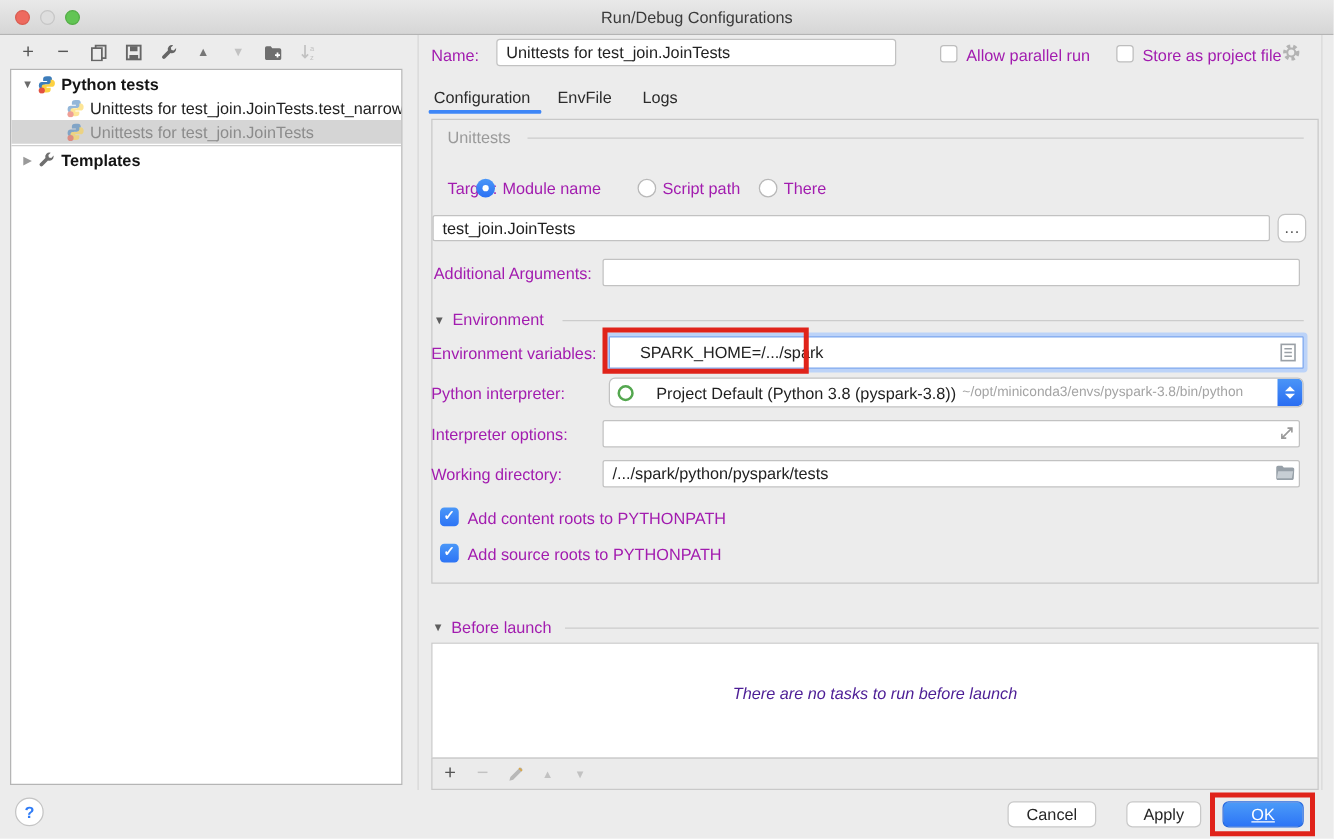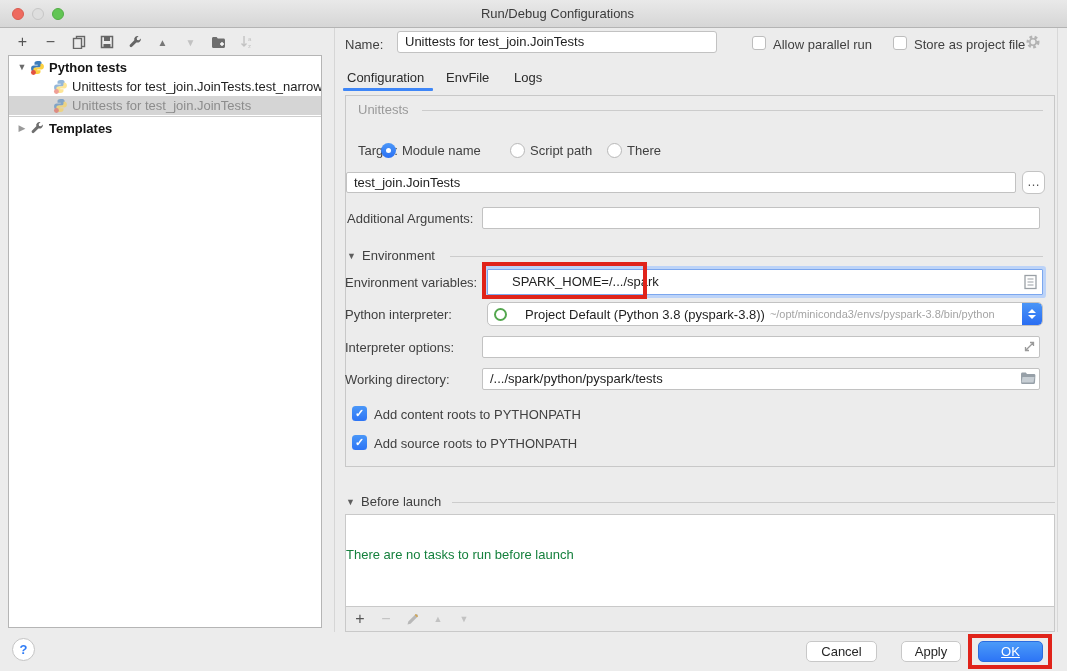--- a/index.html
+++ b/index.html
@@ -35,21 +35,21 @@
   .row-2 { top:40px; padding-left:41px; background:#d5d5d5; }
   .row-2 .tlabel { color:#8c8c8c; }
   .row-3 { top:63px; }
   .row-0, .row-3 { padding-left:8px; }
   .row-0 .tlabel, .row-3 .tlabel { font-weight:bold; color:#141414; }
   .tree-divider { position:absolute; left:0; top:60px; width:100%; height:1px; background:#cfcfcf; }
   .v-divider { position:absolute; left:334px; top:28px; width:1px; height:604px; background:#d6d6d6; }
   .r-edge { position:absolute; left:1057px; top:28px; width:1px; height:604px; background:#d8d8d8; }
 
   
-  .lbl { position:absolute; color:#404040; }
+  .lbl { position:absolute; color:#a21caf; }
   .field { position:absolute; background:#fff; border:1px solid #c2c2c2; border-radius:2px;
     padding:0 7px; line-height:20px; white-space:nowrap; overflow:hidden; }
   .name-field { left:397px; top:31px; width:320px; height:22px; border-radius:3px; }
   .checkbox { position:absolute; width:14px; height:14px; background:#fff;
     border:1px solid #bdbdbd; border-radius:3px; }
   .gear { position:absolute; left:1025px; top:34px; }
 
   
   .tab { position:absolute; top:70px; color:#2b2b2b; cursor:default; }
   .tab-underline { position:absolute; left:343px; top:88px; width:90px; height:3px;
@@ -98,21 +98,21 @@
   .field-icon-right { position:absolute; }
 
   .checkbox.checked { background:linear-gradient(#4a97f8,#2d74f5); border:none;
     color:#fff; font-size:11px; text-align:center; line-height:15px; font-weight:bold; }
   .cb-roots1 { left:352px; top:406px; width:15px; height:15px; border-radius:3.5px; }
   .cb-roots2 { left:352px; top:435px; width:15px; height:15px; border-radius:3.5px; }
 
   
   .bl-panel { position:absolute; left:345px; top:514px; width:710px; height:93px;
     background:#fff; border:1px solid #c9c9c9; }
-  .bl-empty { position:absolute; left:0; right:0; top:32px; text-align:left; color:#15803d; }
+  .bl-empty { position:absolute; left:0; right:0; top:32px; text-align:center; color:#4c1d95;font-style:italic; }
   .bl-toolbar { position:absolute; left:345px; top:606px; width:710px; height:26px;
     background:#ebebeb; border:1px solid #c9c9c9; display:flex; align-items:center; gap:10px;
     padding-left:6px; }
   .bl-toolbar .tb-icon { width:16px; }
 
   
   .help-btn { position:absolute; left:12px; top:638px; width:23px; height:23px; border-radius:50%;
     background:#fff; border:1px solid #c4c4c4; color:#2f7cf6; font-weight:bold; text-align:center;
     line-height:21px; font-size:13px; }
   .btn { position:absolute; top:641px; height:21px; background:#fff; border:1px solid #c8c8c8;

